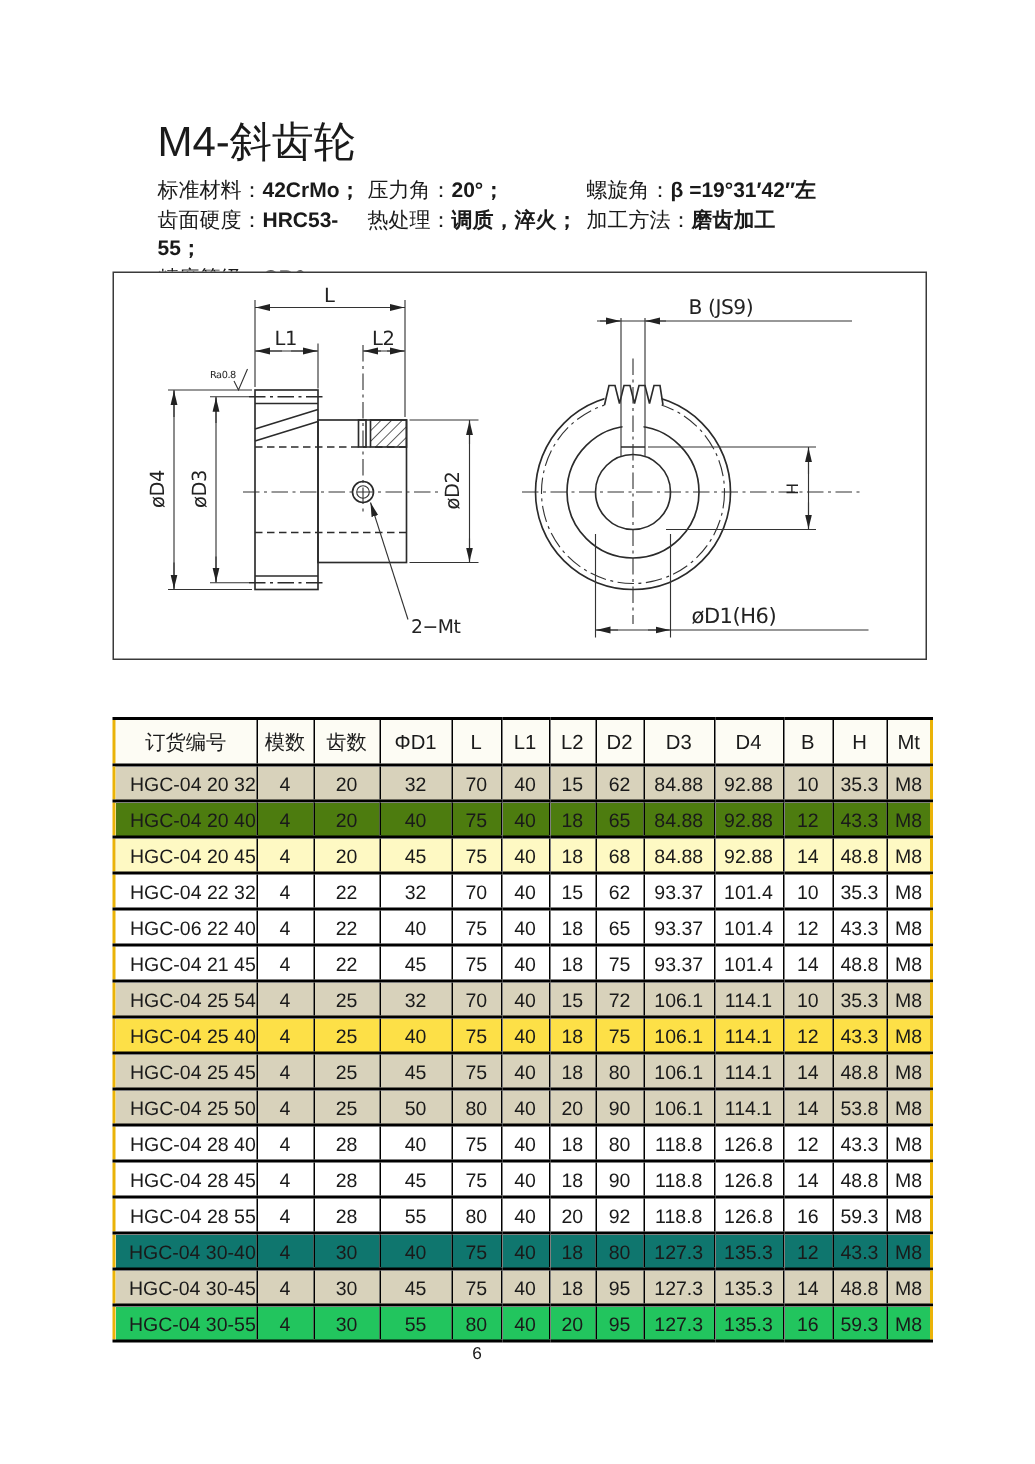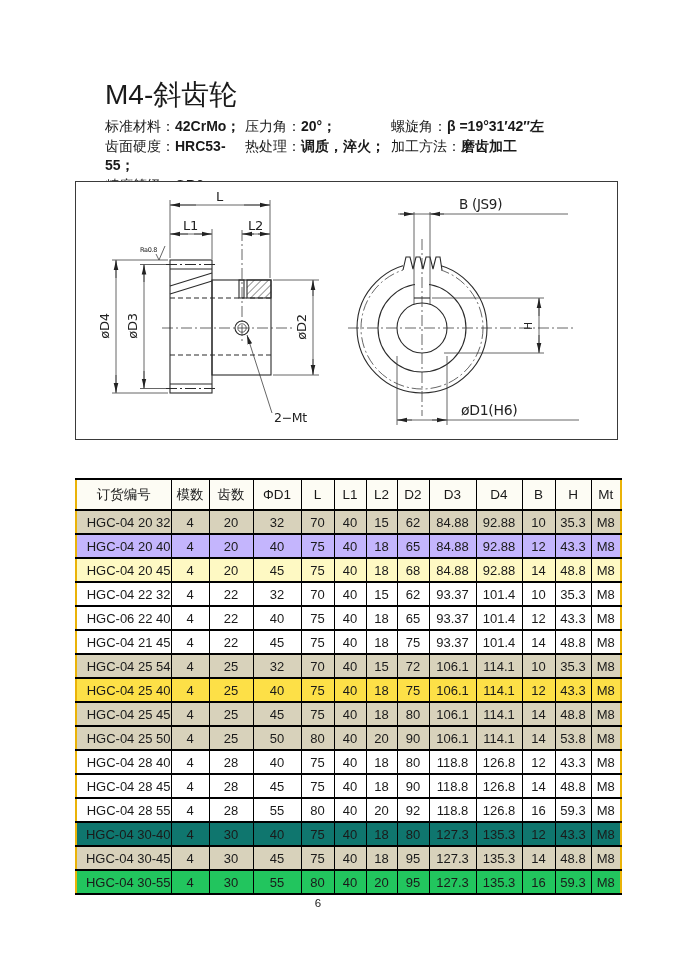--- a/index.html
+++ b/index.html
@@ -234,21 +234,21 @@
           <td>70</td>
           <td>40</td>
           <td>15</td>
           <td>62</td>
           <td>84.88</td>
           <td>92.88</td>
           <td>10</td>
           <td>35.3</td>
           <td>M8</td>
         </tr>
-        <tr style="background: #c4b5fd;">
+        <tr style="background: #4d7c0f;">
           <td class="c-left">HGC-04 20 40</td>
           <td>4</td>
           <td>20</td>
           <td>40</td>
           <td>75</td>
           <td>40</td>
           <td>18</td>
           <td>65</td>
           <td>84.88</td>
           <td>92.88</td>

